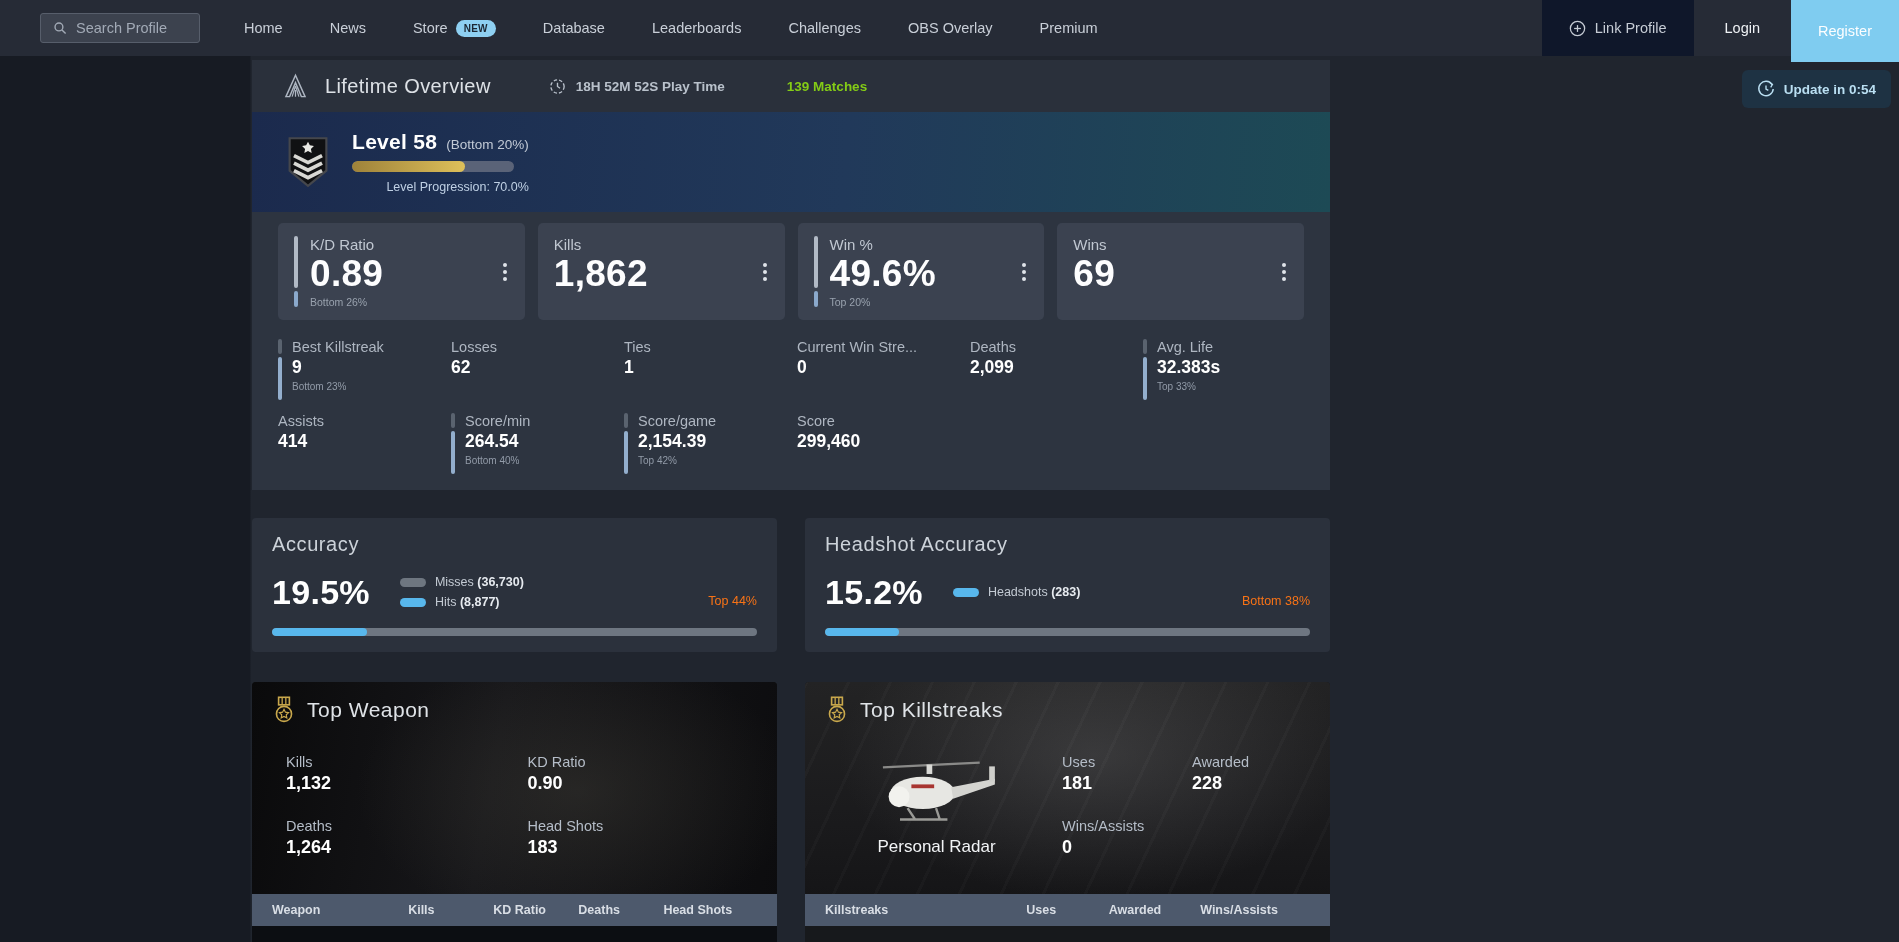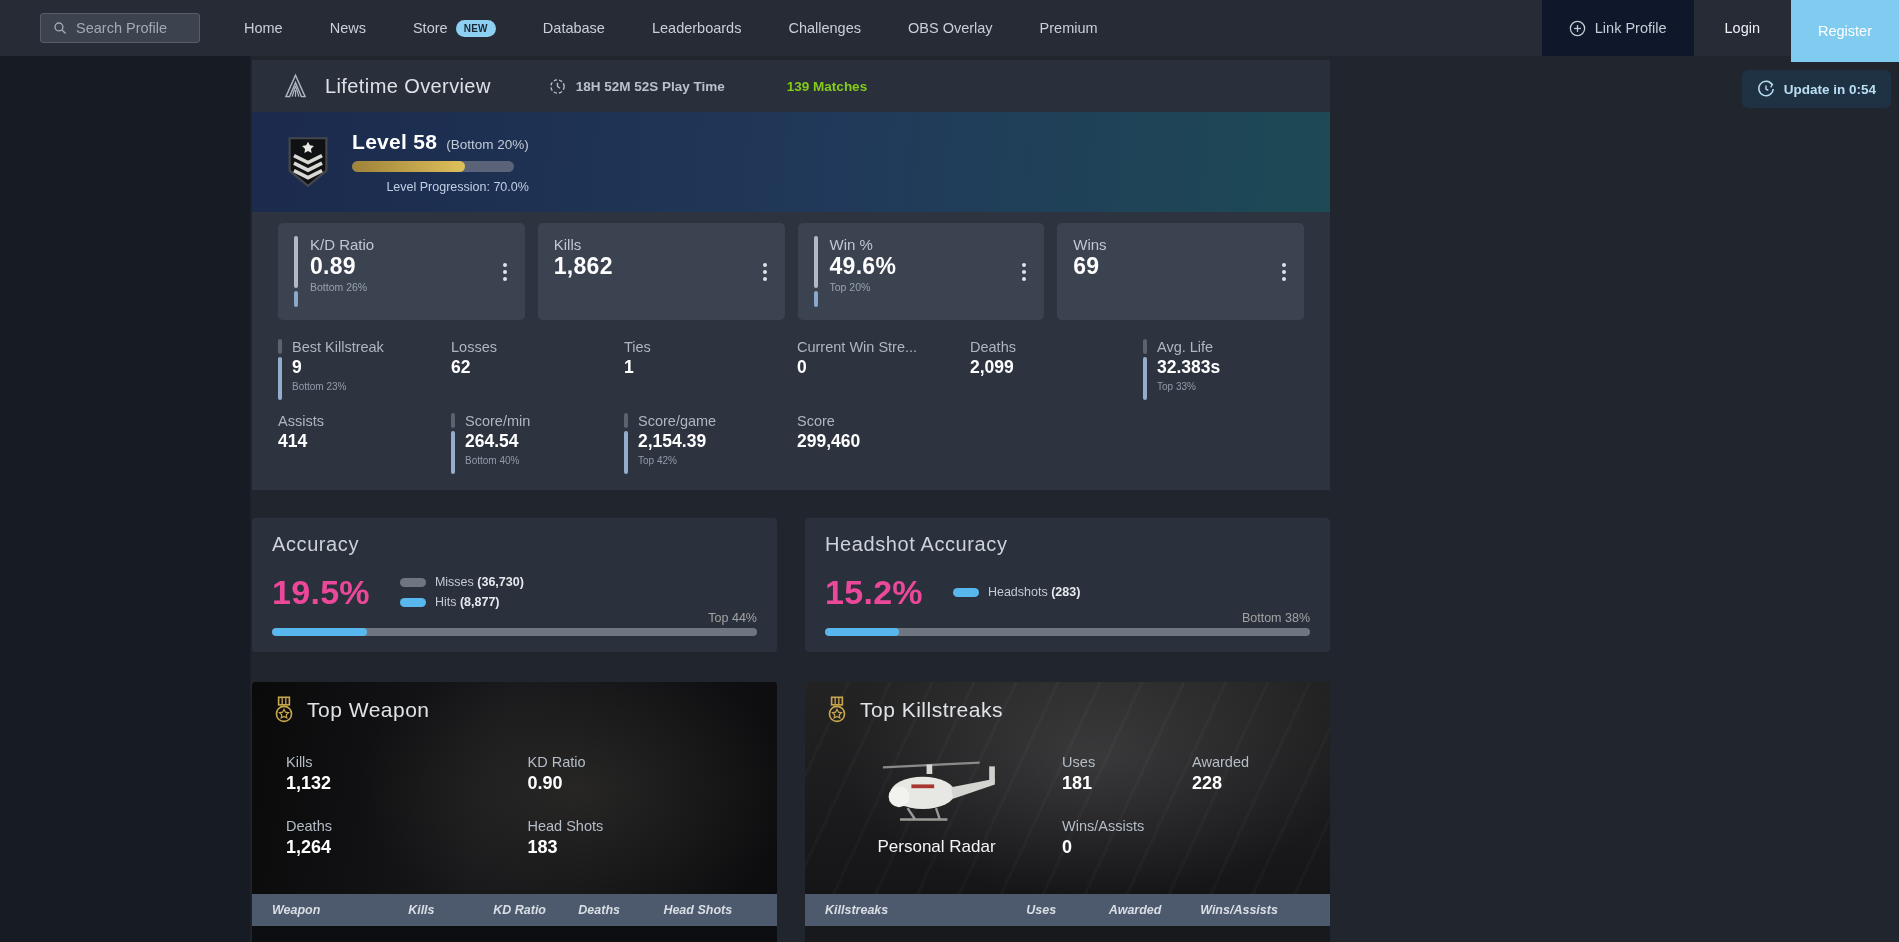--- a/index.html
+++ b/index.html
@@ -53,47 +53,47 @@
 
   
   .stats-panel { height:278px; background:#2d3440; padding:11px 26px 0; overflow:hidden; }
   .cards-row { display:grid; grid-template-columns:repeat(4,1fr); gap:13px; margin-bottom:19px; }
   .stat-card { position:relative; height:97px; background:#3b4250; border-radius:5px;
     padding:13px 16px; display:flex; }
   .accent { width:4px; display:flex; flex-direction:column; gap:3px; margin-right:12px; }
   .accent .a1 { flex:1; background:#b2bac6; border-radius:2px; }
   .accent .a2 { height:16px; background:#8ba9cc; border-radius:2px; }
   .sc-label { font-size:15px; color:#c0c7d1; }
-  .sc-value { font-size:23px; font-weight:800; color:#fdfdfe; line-height:1.08; margin-top:1px; letter-spacing:.3px; }
+  .sc-value { font-size:37px; font-weight:800; color:#fdfdfe; line-height:1.08; margin-top:1px; letter-spacing:.3px; }
   .sc-pct { font-size:10.5px; color:#99a2ae; margin-top:2px; }
   .dots { position:absolute; right:14px; top:50%; transform:translateY(-50%); display:flex;
     flex-direction:column; gap:3px; cursor:pointer; padding:4px; }
   .dots i { width:4px; height:4px; border-radius:50%; background:#dfe3e9; }
 
   .stats-grid { display:grid; grid-template-columns:repeat(6,1fr); column-gap:12px; margin-bottom:13px; }
   .s-item { display:flex; min-height:61px; }
   .s-item .accent { margin-right:10px; }
   .s-item .accent .a1 { flex:0 0 15px; background:#5a636f; }
   .s-item .accent .a2 { flex:1; background:#93aecd; height:auto; }
   .s-label { font-size:14.5px; color:#aeb6c1; white-space:nowrap; }
   .s-value { font-size:17.5px; font-weight:800; color:#ffffff; margin-top:2px; }
   .s-pct { font-size:10px; color:#929ba8; margin-top:3px; }
 
   
   .acc-row { display:grid; grid-template-columns:1fr 1fr; gap:28px; margin-top:28px; }
   .acc-panel { height:134px; background:#2b313c; border-radius:4px; padding:15px 20px 16px;
     display:flex; flex-direction:column; }
   .acc-title { font-size:20px; color:#ccd2d9; letter-spacing:.6px; font-weight:500; }
   .acc-mid { flex:1; display:flex; align-items:center; }
-  .acc-value { font-size:34px; font-weight:800; color:#ec4899; letter-spacing:.3px;text-align:right; }
+  .acc-value { font-size:34px; font-weight:800; color:#ffffff; letter-spacing:.3px;text-align:right; }
   .acc-legend { margin-left:30px; display:flex; flex-direction:column; gap:6px; }
   .leg-item { display:flex; align-items:center; gap:9px; font-size:12.5px; color:#c3cad3; }
   .leg-pill { width:26px; height:9px; border-radius:5px; }
   .leg-item b { color:#e6eaef; }
-  .acc-pct { margin-left:auto; align-self:flex-end; font-size:12.5px; color:#a3a3a3; padding-bottom:3px; }
+  .acc-pct { margin-left:auto; align-self:flex-end; font-size:12.5px; color:#f97316; padding-bottom:20px; }
   .acc-bar { height:8px; border-radius:4px; background:#6e7681; overflow:hidden; }
   .acc-fill { height:100%; border-radius:4px; background:#58b7ec; }
 
   
   .bottom-row { display:grid; grid-template-columns:1fr 1fr; gap:28px; margin-top:30px; }
   .tw-card { position:relative; height:260px; border-radius:4px 4px 0 0; overflow:hidden;
     background:#101113; display:flex; flex-direction:column; }
   .bg-weapon { position:absolute; inset:0;
     background:
       radial-gradient(ellipse 70% 90% at 62% 42%, rgba(70,68,60,.38) 0%, rgba(25,25,26,0) 60%),
@@ -106,21 +106,21 @@
   .tw-inner { position:relative; z-index:1; flex:1; padding:14px 20px 6px; display:flex; flex-direction:column; }
   .tw-head { display:flex; align-items:center; gap:11px; }
   .tw-title { font-size:21px; color:#dfe3e7; letter-spacing:.5px; font-weight:500; }
   .tw-body { flex:1; display:flex; align-items:center; }
   .tw-left { width:46%; display:flex; flex-direction:column; align-items:center; }
   .tw-name { font-size:17px; color:#f2f4f6; margin-top:8px; }
   .tw-stats { flex:1; display:grid; grid-template-columns:1fr 1fr; row-gap:24px; column-gap:12px; padding-left:14px; }
   .tws-label { font-size:14.5px; color:#b5bdc8; }
   .tws-value { font-size:18px; font-weight:800; color:#ffffff; margin-top:3px; }
   .tw-table { position:relative; z-index:1; height:32px; background:#4d596c; display:grid;
-    align-items:center; padding:0 20px; font-size:12.5px; color:#d9dee5; font-weight:600;font-style:italic; }
+    align-items:center; padding:0 20px; font-size:12.5px; color:#d9dee5; font-weight:600; }
   .cols-weapon { grid-template-columns:1.6fr 1fr 1fr 1fr 1.1fr; }
   .cols-ks { grid-template-columns:2.2fr .9fr 1fr 1.2fr; }
   .tw-strip { position:relative; z-index:1; height:16px; }
   .strip-dark { background:#0c0e12; }
   .strip-gray { background:#17191c; }
   .th-cell { cursor:pointer; }
 </style>
 </head>
 <body>
 

